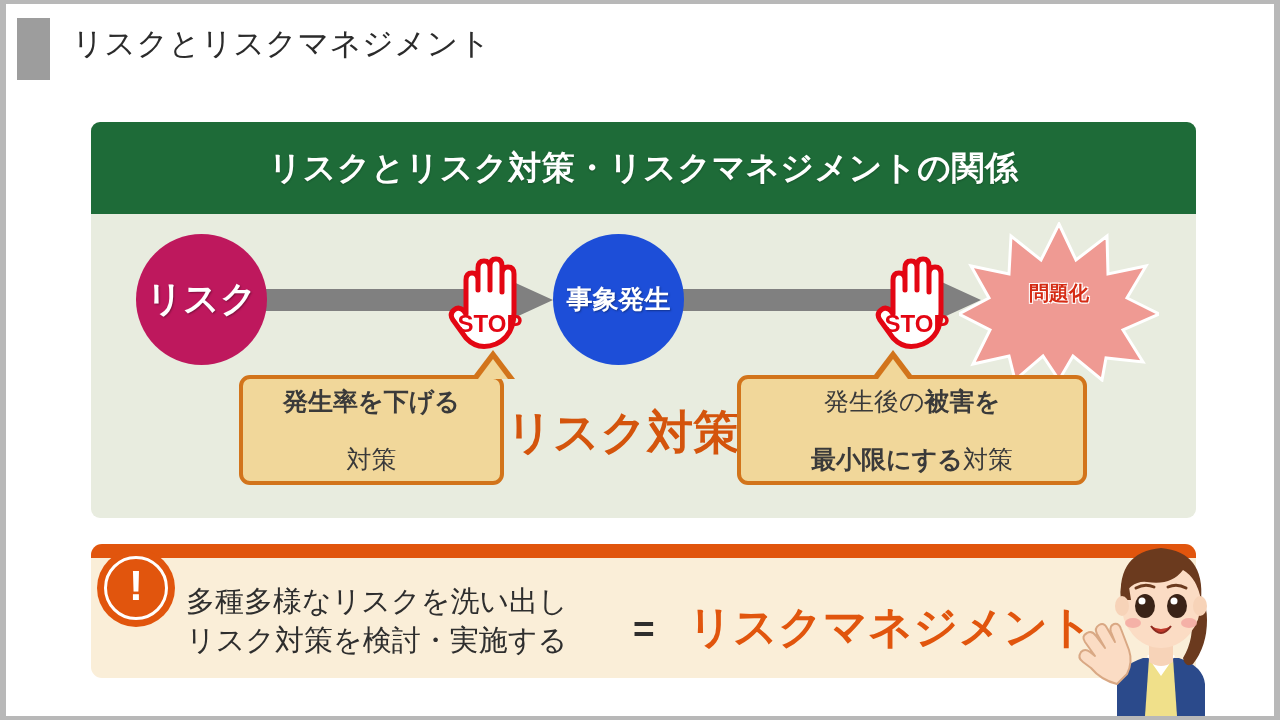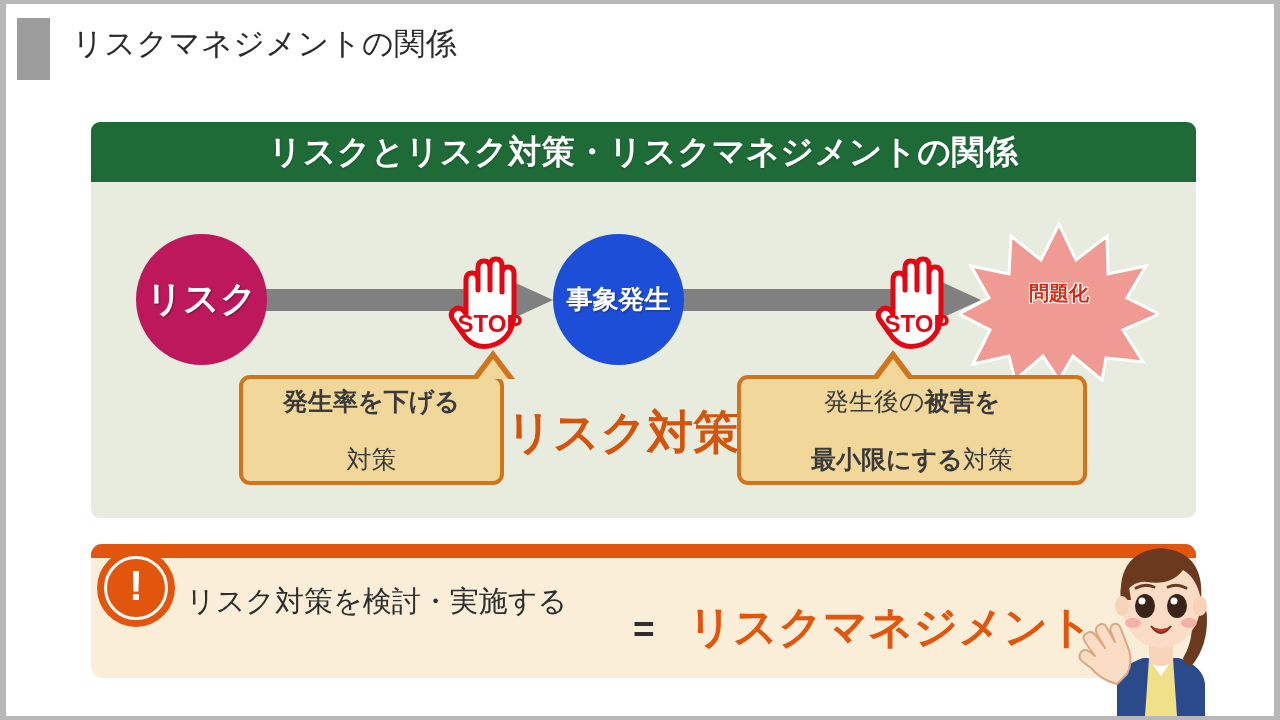--- a/index.html
+++ b/index.html
@@ -33,21 +33,21 @@
 
   
   #panel {
     position: absolute; left: 85px; top: 118px;
     width: 1105px; height: 396px;
     border-radius: 9px;
     background: #e8ecdf;
     overflow: hidden;
   }
   #panel-header {
-    position: absolute; left: 0; top: 0; width: 100%; height: 60px;
+    position: absolute; left: 0; top: 0; width: 100%; height: 92px;
     background: #1e6b38;
     display: flex; align-items: center; justify-content: center;
   }
   #panel-header-text {
     color: #ffffff; font-size: 33px; font-weight: bold;
     letter-spacing: 0.5px; white-space: nowrap;
     text-shadow: 0 1px 2px rgba(0,0,0,.25);
   }
 
   
@@ -177,21 +177,21 @@
   
   #character { position: absolute; left: 1055px; top: 512px; width: 180px; height: 200px; }
 </style>
 </head>
 <body>
 
 <div id="slide">
 
   <div id="title-row">
     <div id="title-marker"></div>
-    <div id="title-text">リスクマネジメントの関係</div>
+    <div id="title-text">リスクとリスクマネジメント</div>
   </div>
 
   <div id="panel">
 
     <div id="panel-header">
       <span id="panel-header-text">リスクとリスク対策・リスクマネジメントの関係</span>
     </div>
 
     <svg class="arrow" id="arrow-1" viewBox="0 0 290 44" preserveAspectRatio="none">
       <polygon points="0,11 242,11 242,0 290,22 242,44 242,33 0,33" fill="#808080"></polygon>
@@ -250,20 +250,21 @@
   <div id="summary">
     <div id="summary-topbar"></div>
   </div>
 
   <div id="alert-icon">
     <div class="ring"></div>
     <div class="mark">!</div>
   </div>
 
   <div id="summary-text">
+    <div>多種多様なリスクを洗い出し</div>
     <div>リスク対策を検討・実施する</div>
   </div>
 
   <div id="equals">=</div>
   <div id="rm-label">リスクマネジメント</div>
 
   <svg id="character" viewBox="0 0 180 200">
 
     <path d="M56 200 L56 168 Q58 150 82 142 L118 142 Q142 150 144 168 L144 200 Z" fill="#2b4a8b"></path>
 

